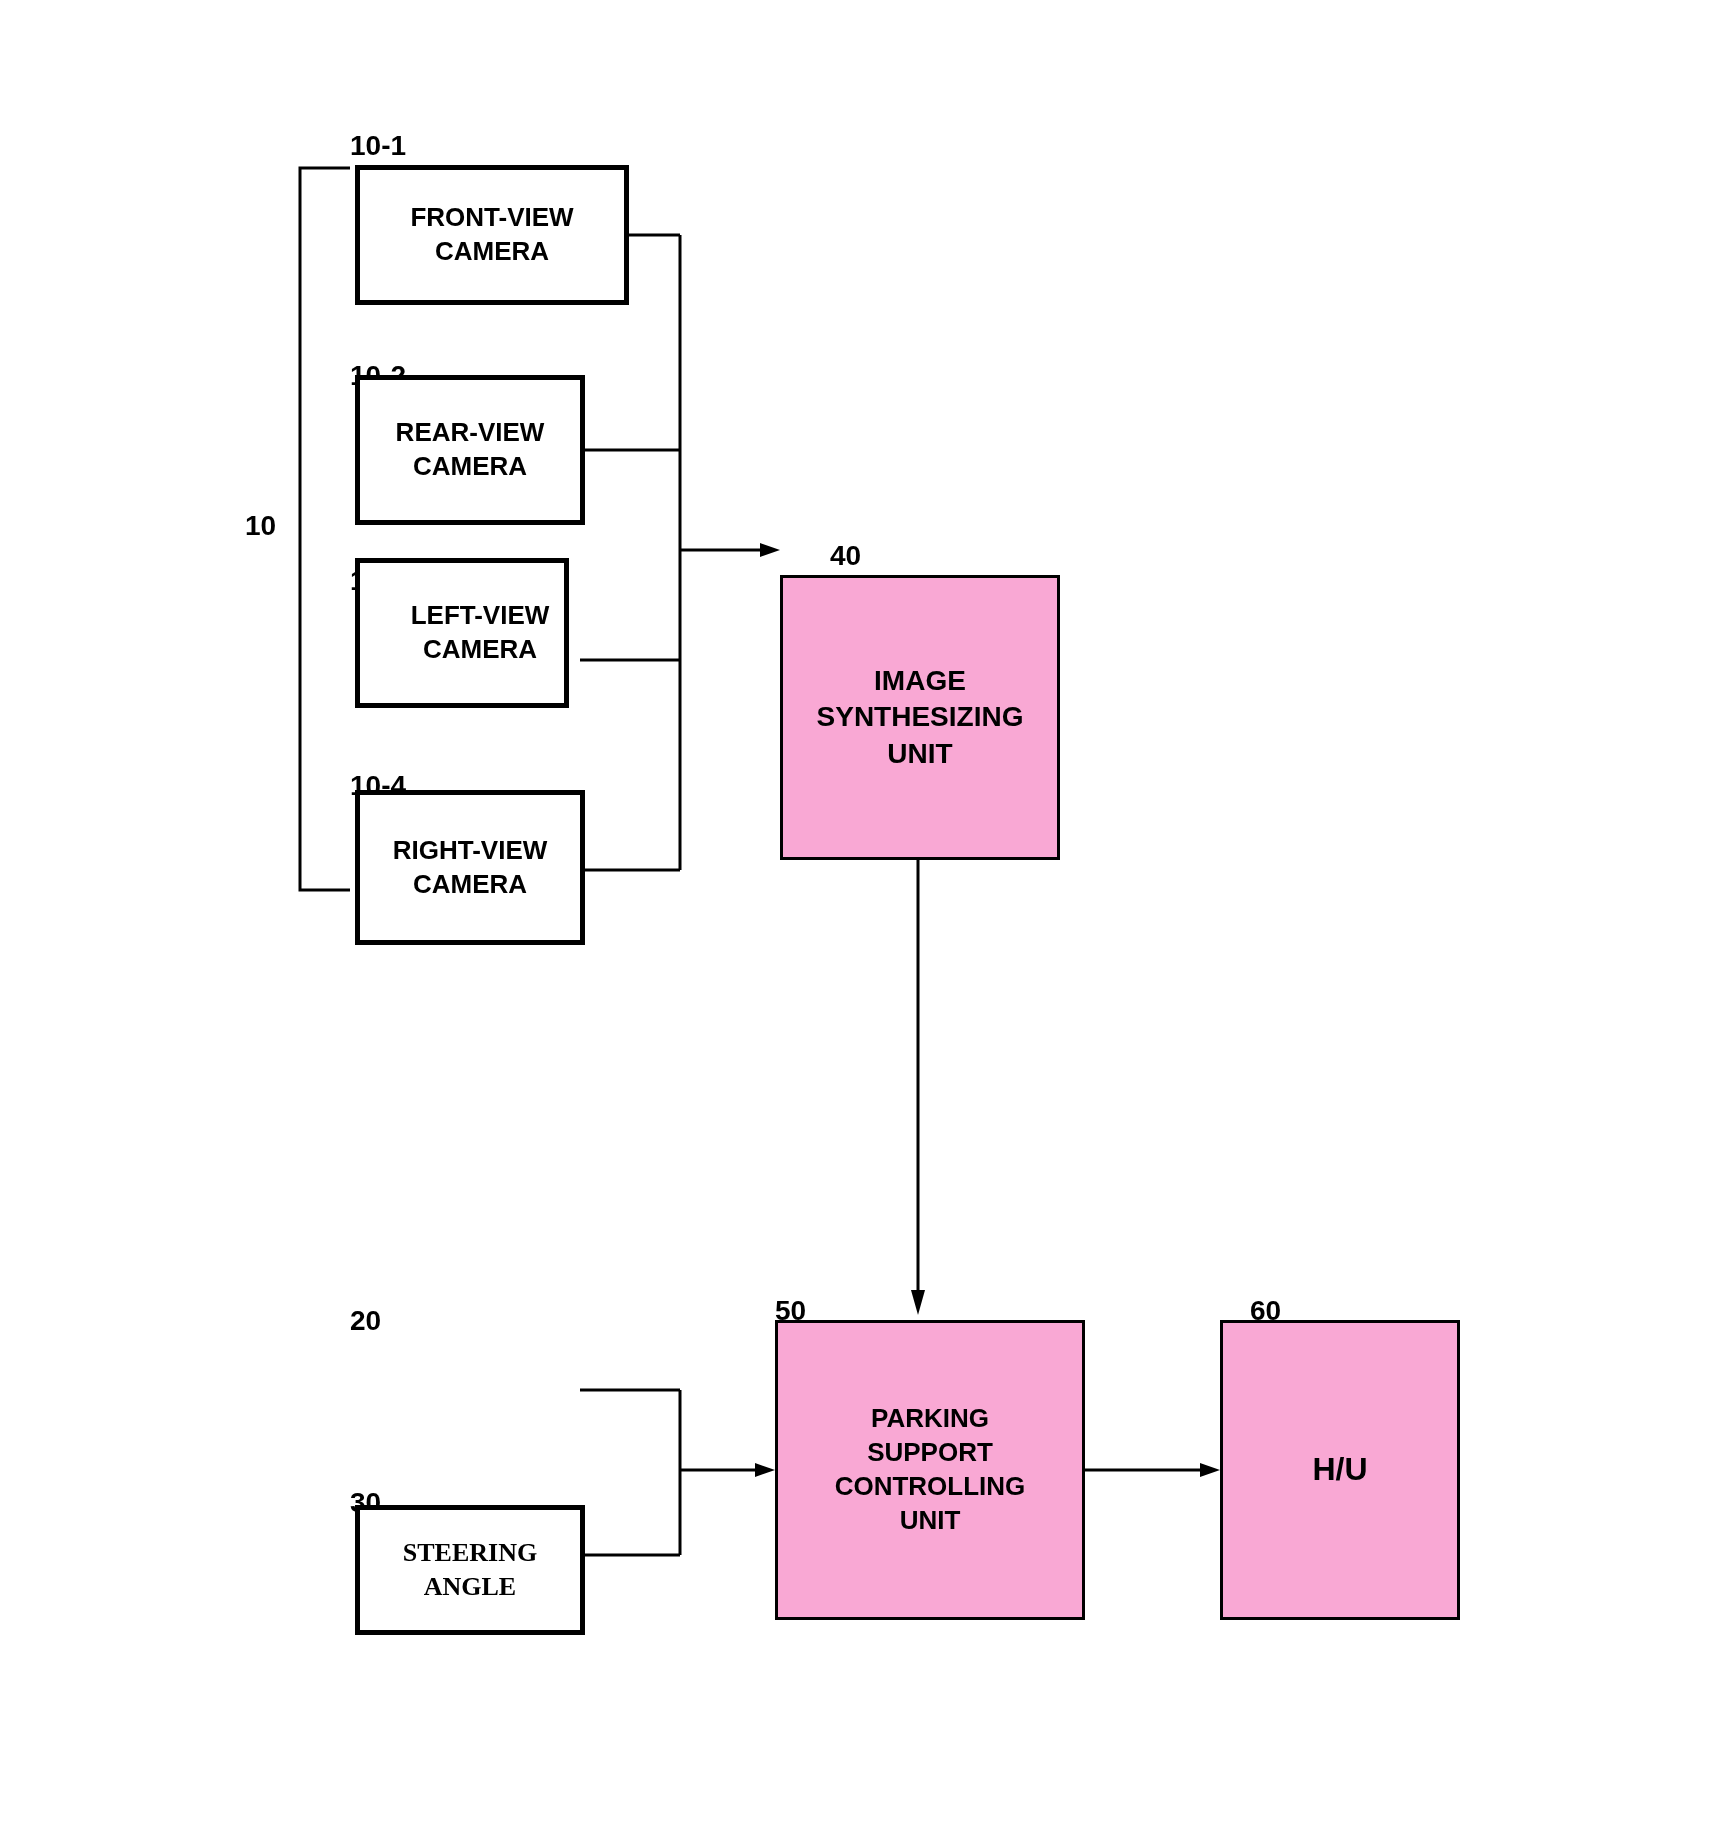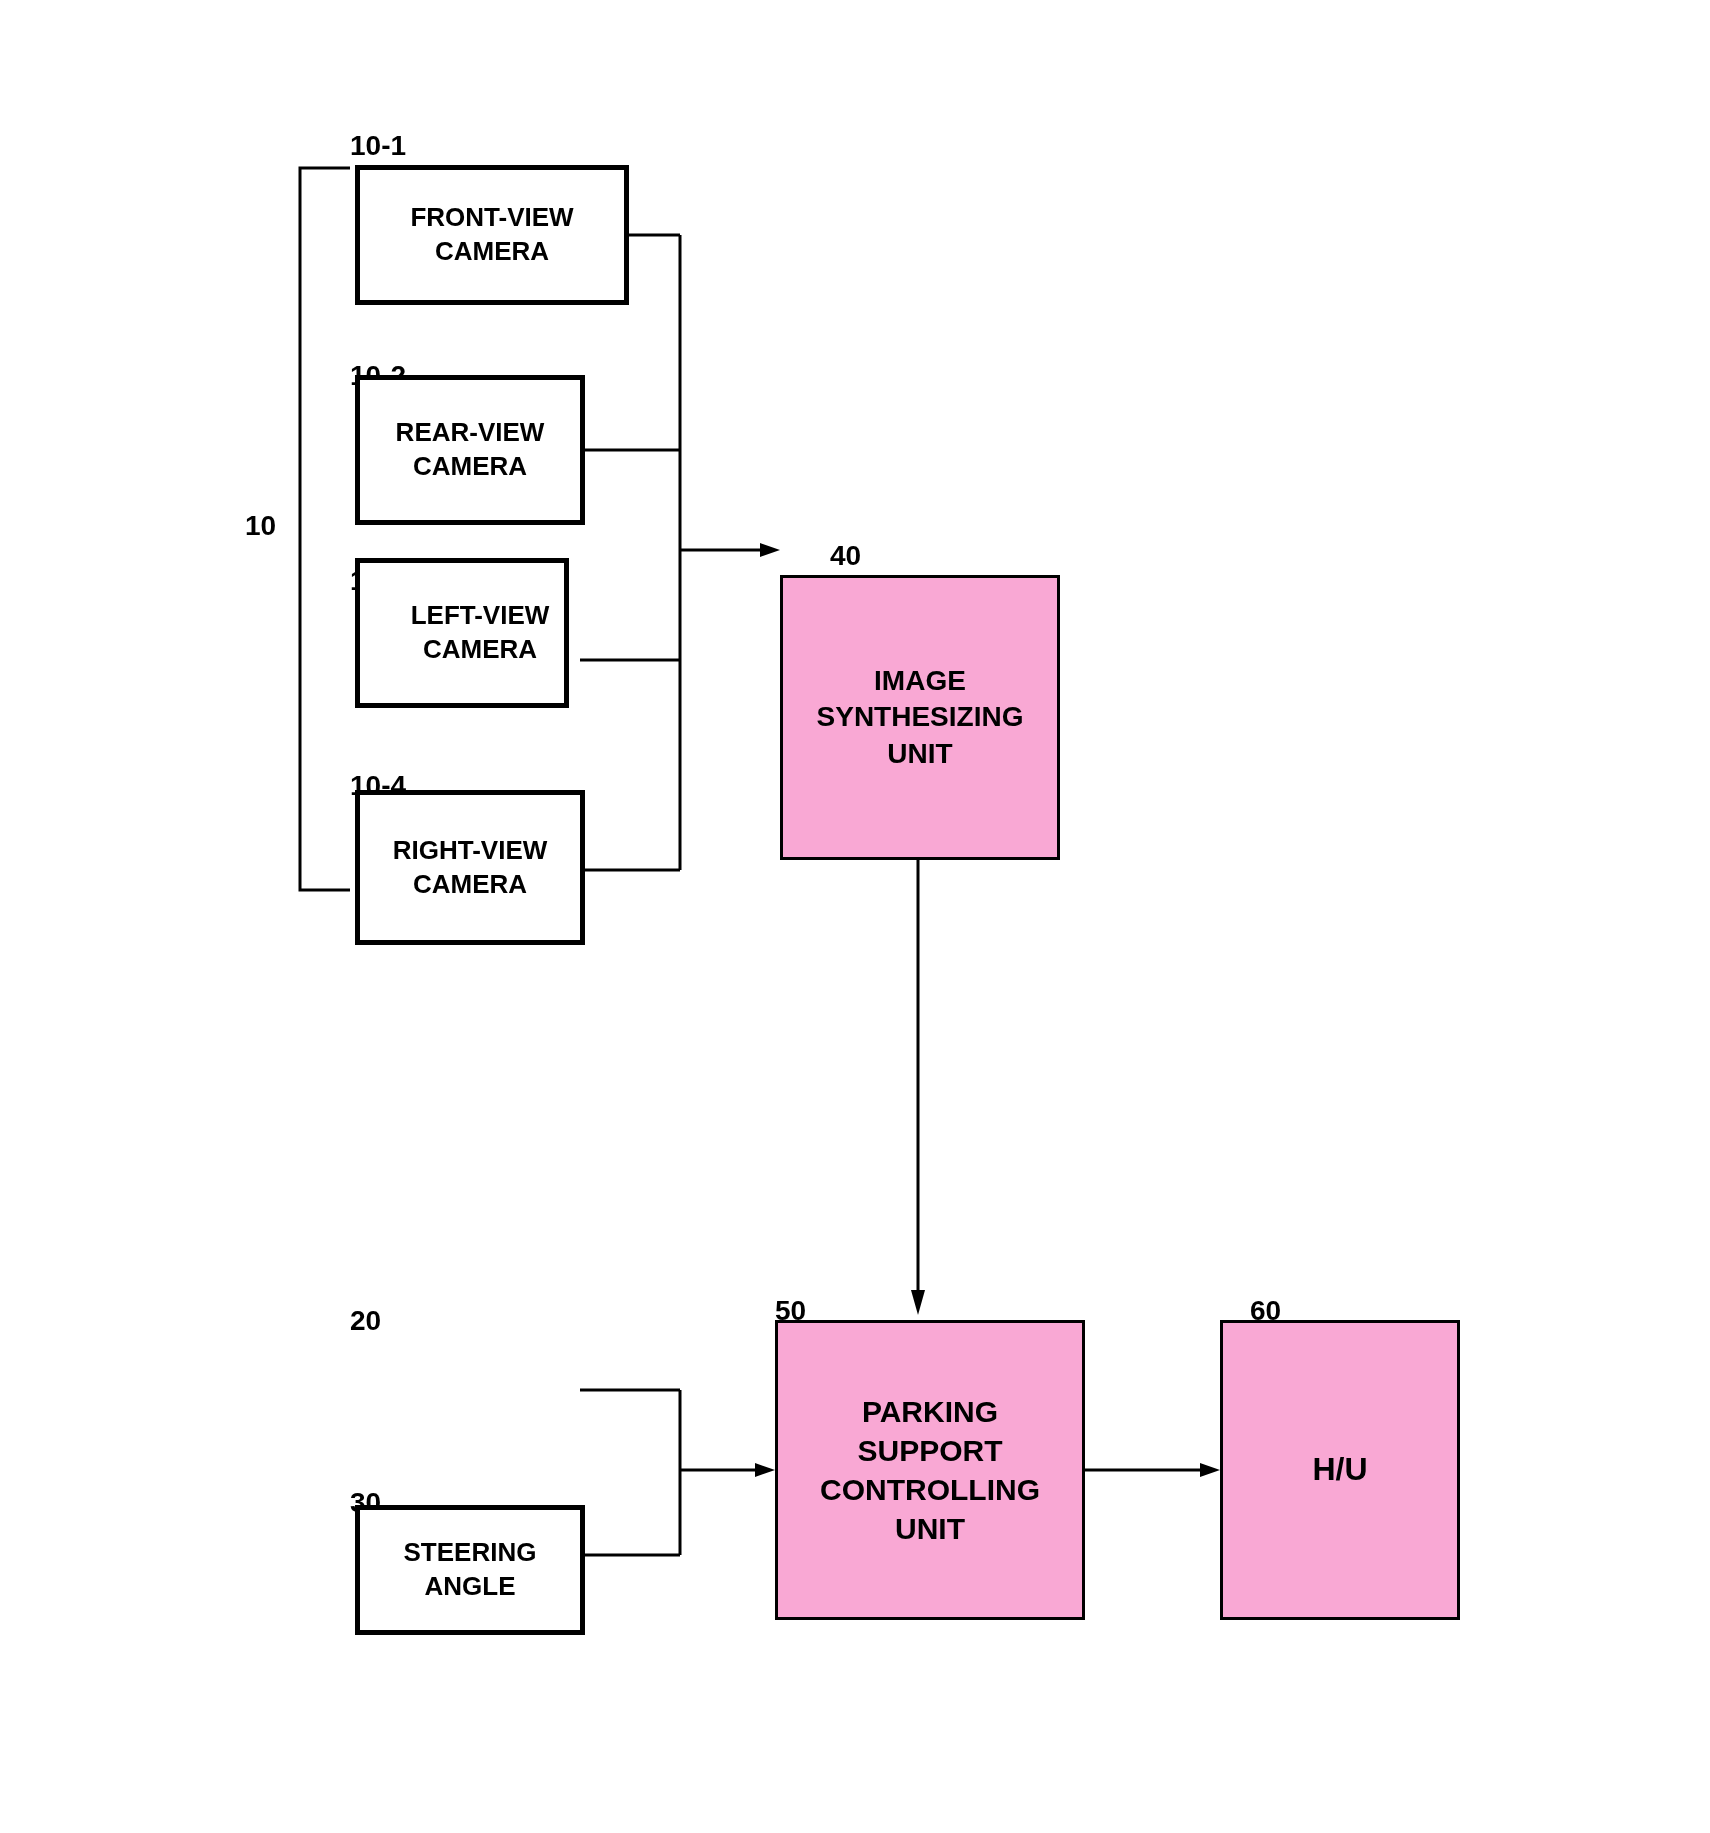--- a/index.html
+++ b/index.html
@@ -130,27 +130,27 @@
 
   <div class="block" style="left:780px; top:575px; width:280px; height:285px; font-size:28px;">
     <span>IMAGE<br>SYNTHESIZING<br>UNIT</span>
   </div>
 
   <div class="label" style="left:350px; top:1305px;">20</div>
 
 
   <div class="label" style="left:350px; top:1487px;">30</div>
 
-  <div class="block-thick" style="left:355px; top:1505px; width:230px; height:130px;">
+  <div class="block-thick" style="left:355px; top:1505px; width:230px; height:130px;font-family:Liberation Serif, serif;">
     <span>STEERING<br>ANGLE</span>
   </div>
 
   <div class="label" style="left:775px; top:1295px;">50</div>
 
-  <div class="block" style="left:775px; top:1320px; width:310px; height:300px; font-size:30px;">
+  <div class="block" style="left:775px; top:1320px; width:310px; height:300px; font-size:26px;">
     <span>PARKING<br>SUPPORT<br>CONTROLLING<br>UNIT</span>
   </div>
 
   <div class="label" style="left:1250px; top:1295px;">60</div>
 
   <div class="block" style="left:1220px; top:1320px; width:240px; height:300px; font-size:32px;">
     <span>H/U</span>
   </div>
 
 </div>

